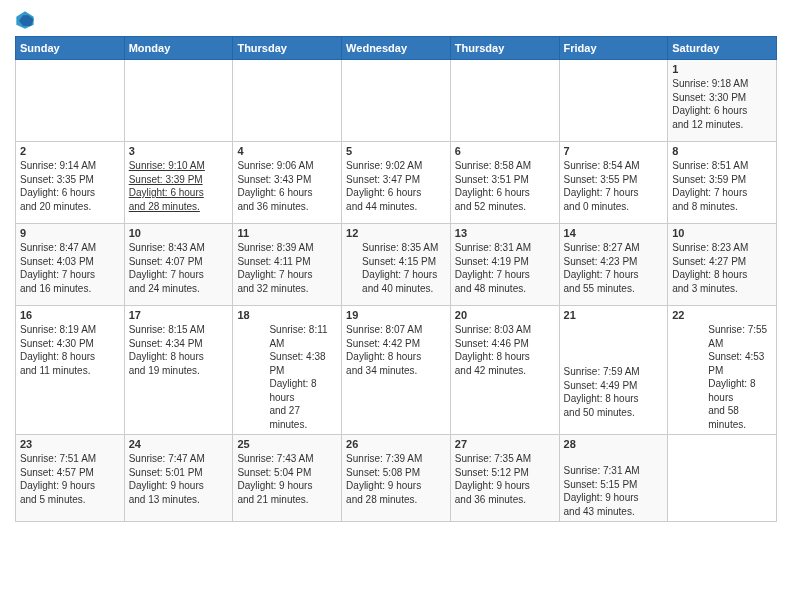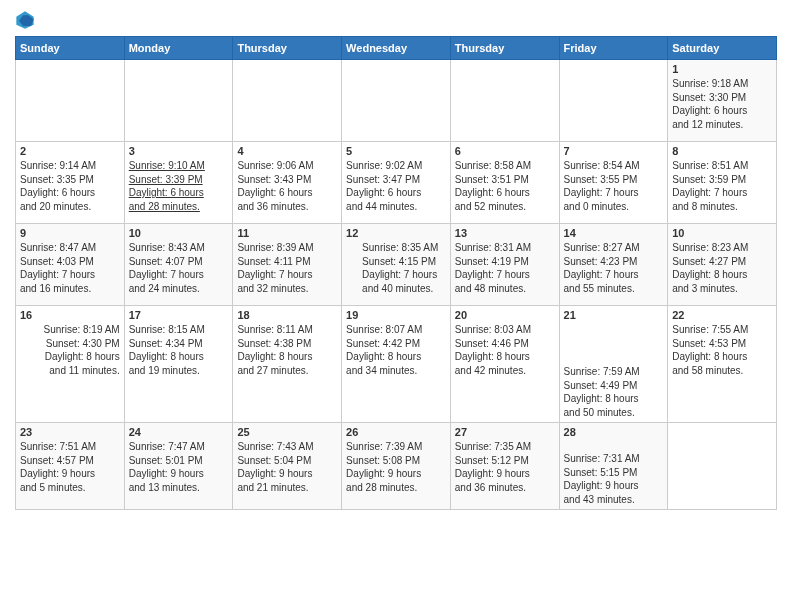--- a/index.html
+++ b/index.html
@@ -240,35 +240,35 @@
             <span class="day-number">10</span>
             <div class="day-info" style="white-space: pre-line;">Sunrise: 8:23 AM
 Sunset: 4:27 PM
 Daylight: 8 hours
 and 3 minutes.</div>
           </td>
         </tr>
         <tr>
           <td>
             <span class="day-number">16</span>
-            <div class="day-info" style="white-space: pre-line; text-align: right;">Sunrise: 8:19 AM
+            <div class="day-info" style="white-space: pre-line;">Sunrise: 8:19 AM
 Sunset: 4:30 PM
 Daylight: 8 hours
 and 11 minutes.</div>
           </td>
           <td>
             <span class="day-number">17</span>
             <div class="day-info" style="white-space: pre-line;">Sunrise: 8:15 AM
 Sunset: 4:34 PM
 Daylight: 8 hours
 and 19 minutes.</div>
           </td>
           <td>
             <span class="day-number">18</span>
-            <div class="day-info" style="white-space: pre-line;">Sunrise: 8:11 AM
+            <div class="day-info" style="white-space: pre-line; margin-left: 32px;">Sunrise: 8:11 AM
 Sunset: 4:38 PM
 Daylight: 8 hours
 and 27 minutes.</div>
           </td>
           <td>
             <span class="day-number">19</span>
             <div class="day-info" style="white-space: pre-line;">Sunrise: 8:07 AM
 Sunset: 4:42 PM
 Daylight: 8 hours
 and 34 minutes.</div>
@@ -282,21 +282,21 @@
           </td>
           <td>
             <span class="day-number">21</span>
             <div class="day-info" style="white-space: pre-line; margin-top: 44px;">Sunrise: 7:59 AM
 Sunset: 4:49 PM
 Daylight: 8 hours
 and 50 minutes.</div>
           </td>
           <td>
             <span class="day-number">22</span>
-            <div class="day-info" style="white-space: pre-line;">Sunrise: 7:55 AM
+            <div class="day-info" style="white-space: pre-line; margin-left: 36px;">Sunrise: 7:55 AM
 Sunset: 4:53 PM
 Daylight: 8 hours
 and 58 minutes.</div>
           </td>
         </tr>
         <tr>
           <td>
             <span class="day-number">23</span>
             <div class="day-info" style="white-space: pre-line;">Sunrise: 7:51 AM
 Sunset: 4:57 PM

